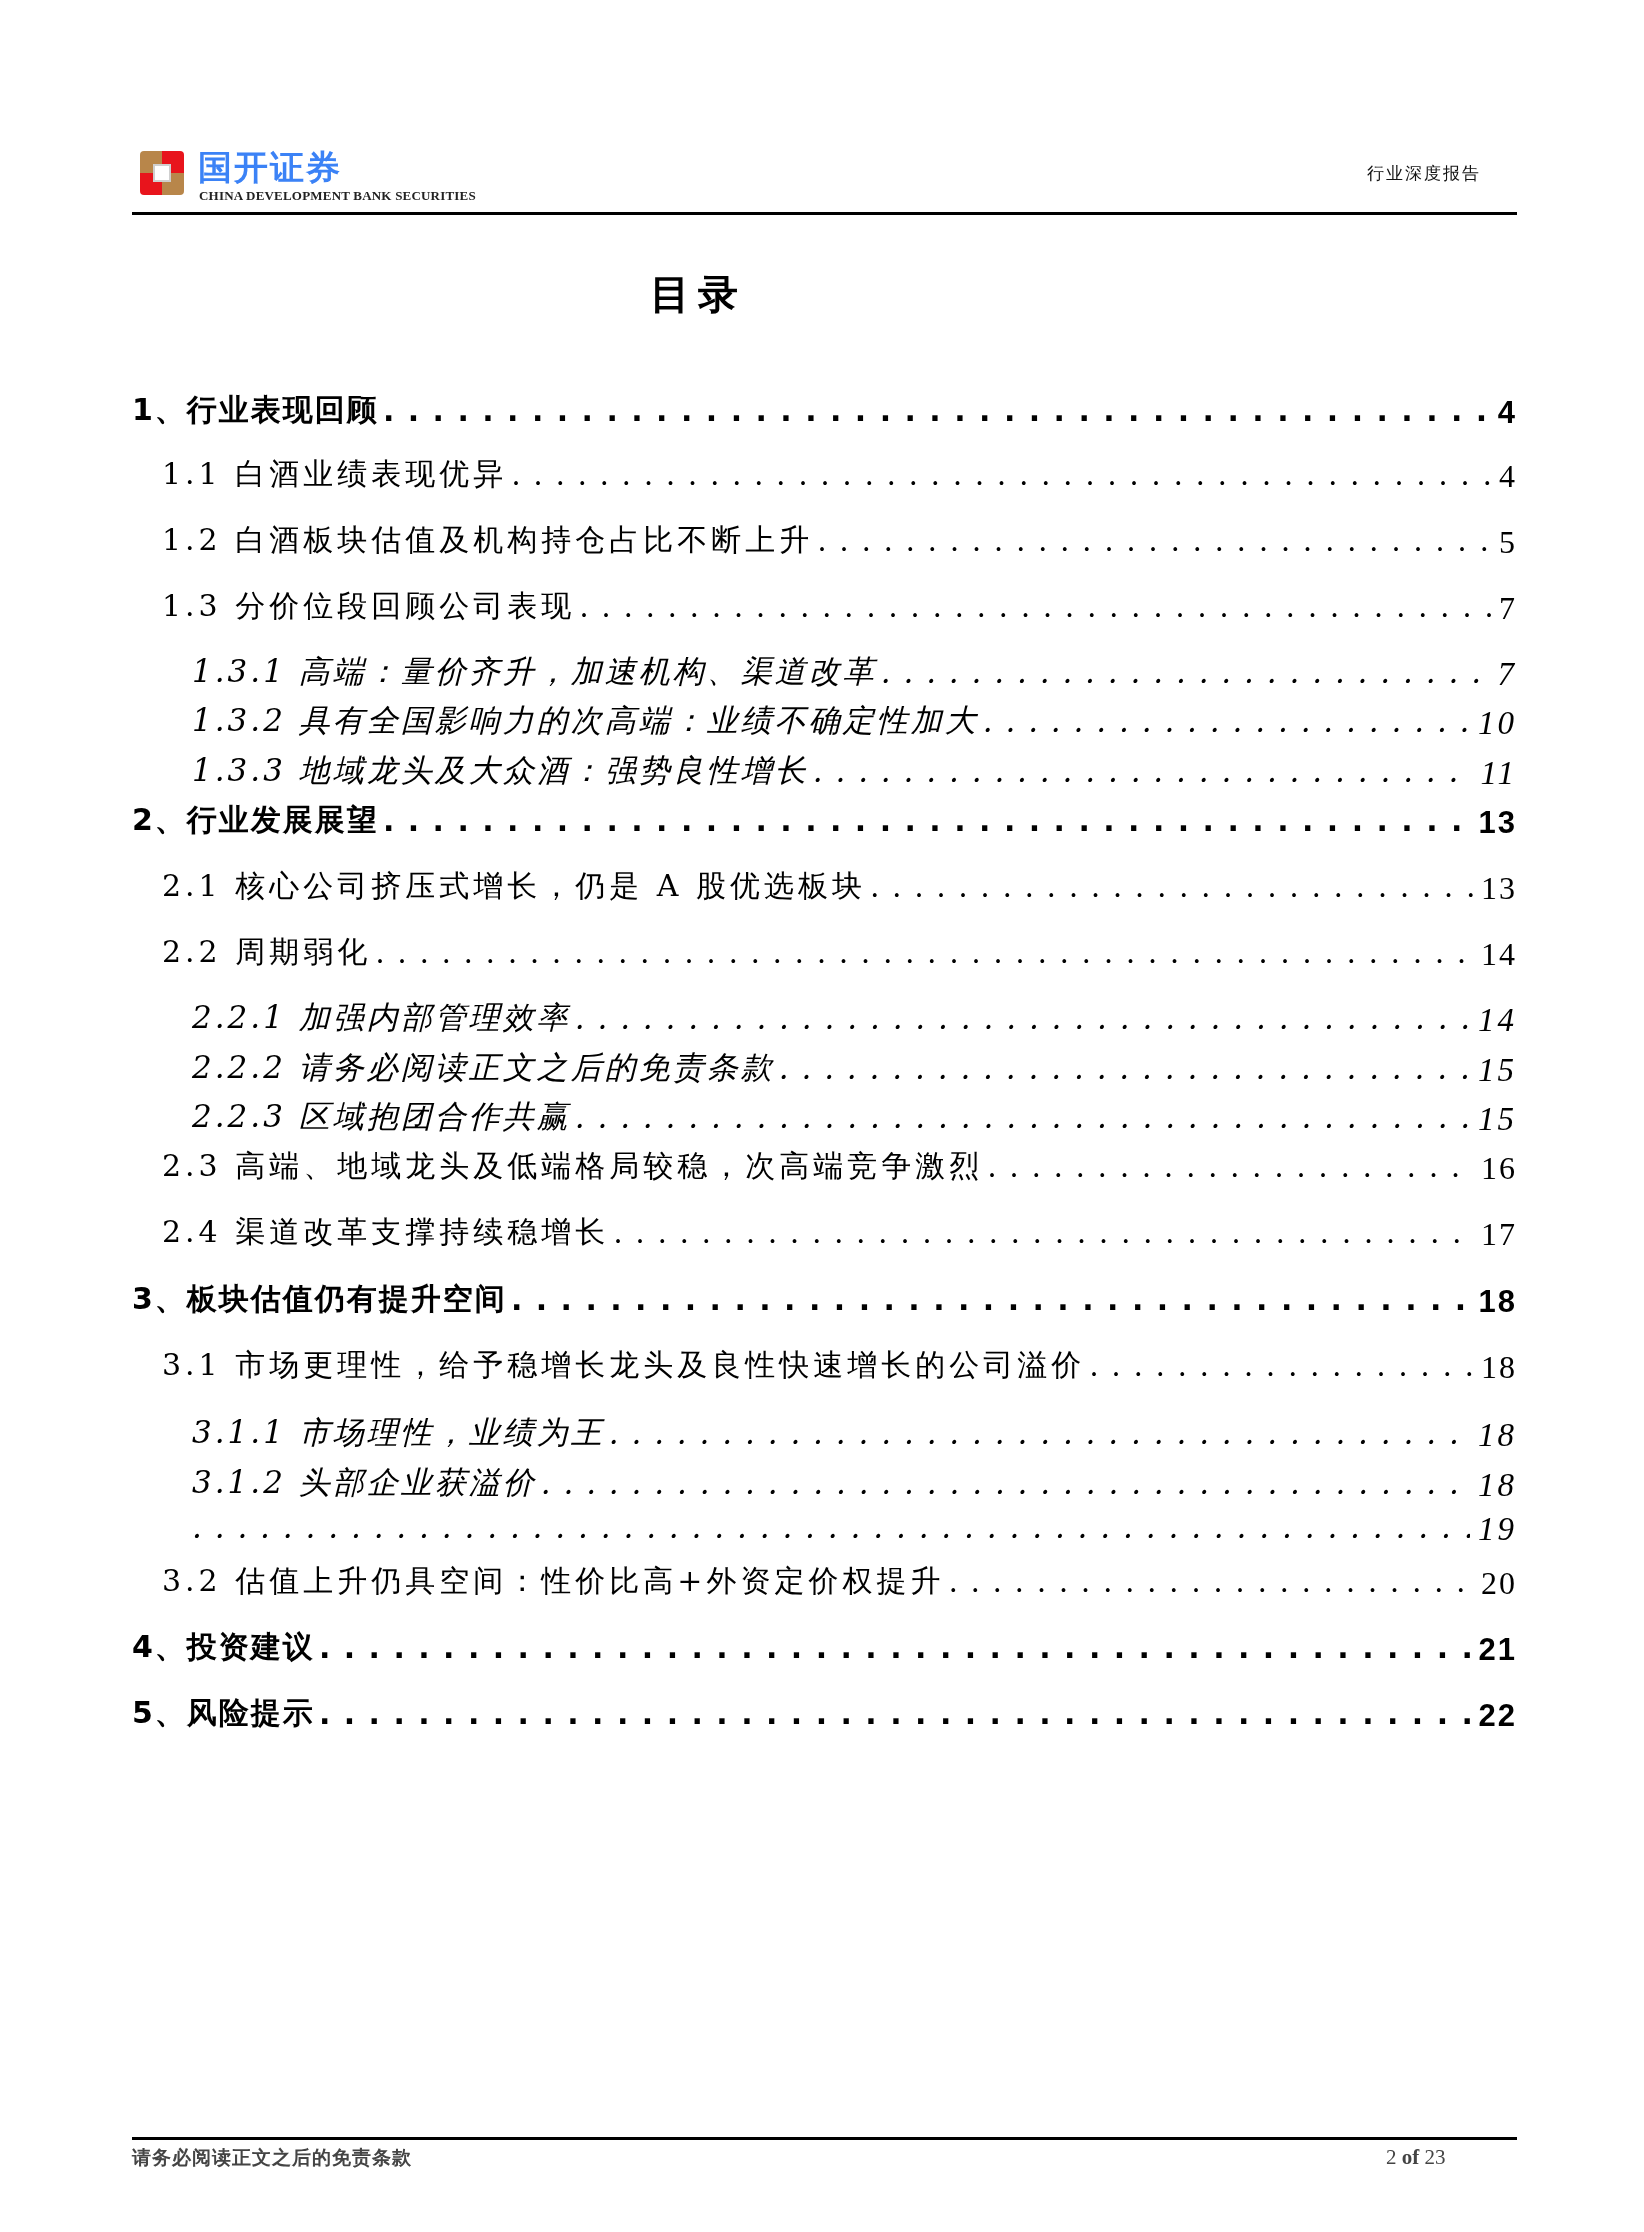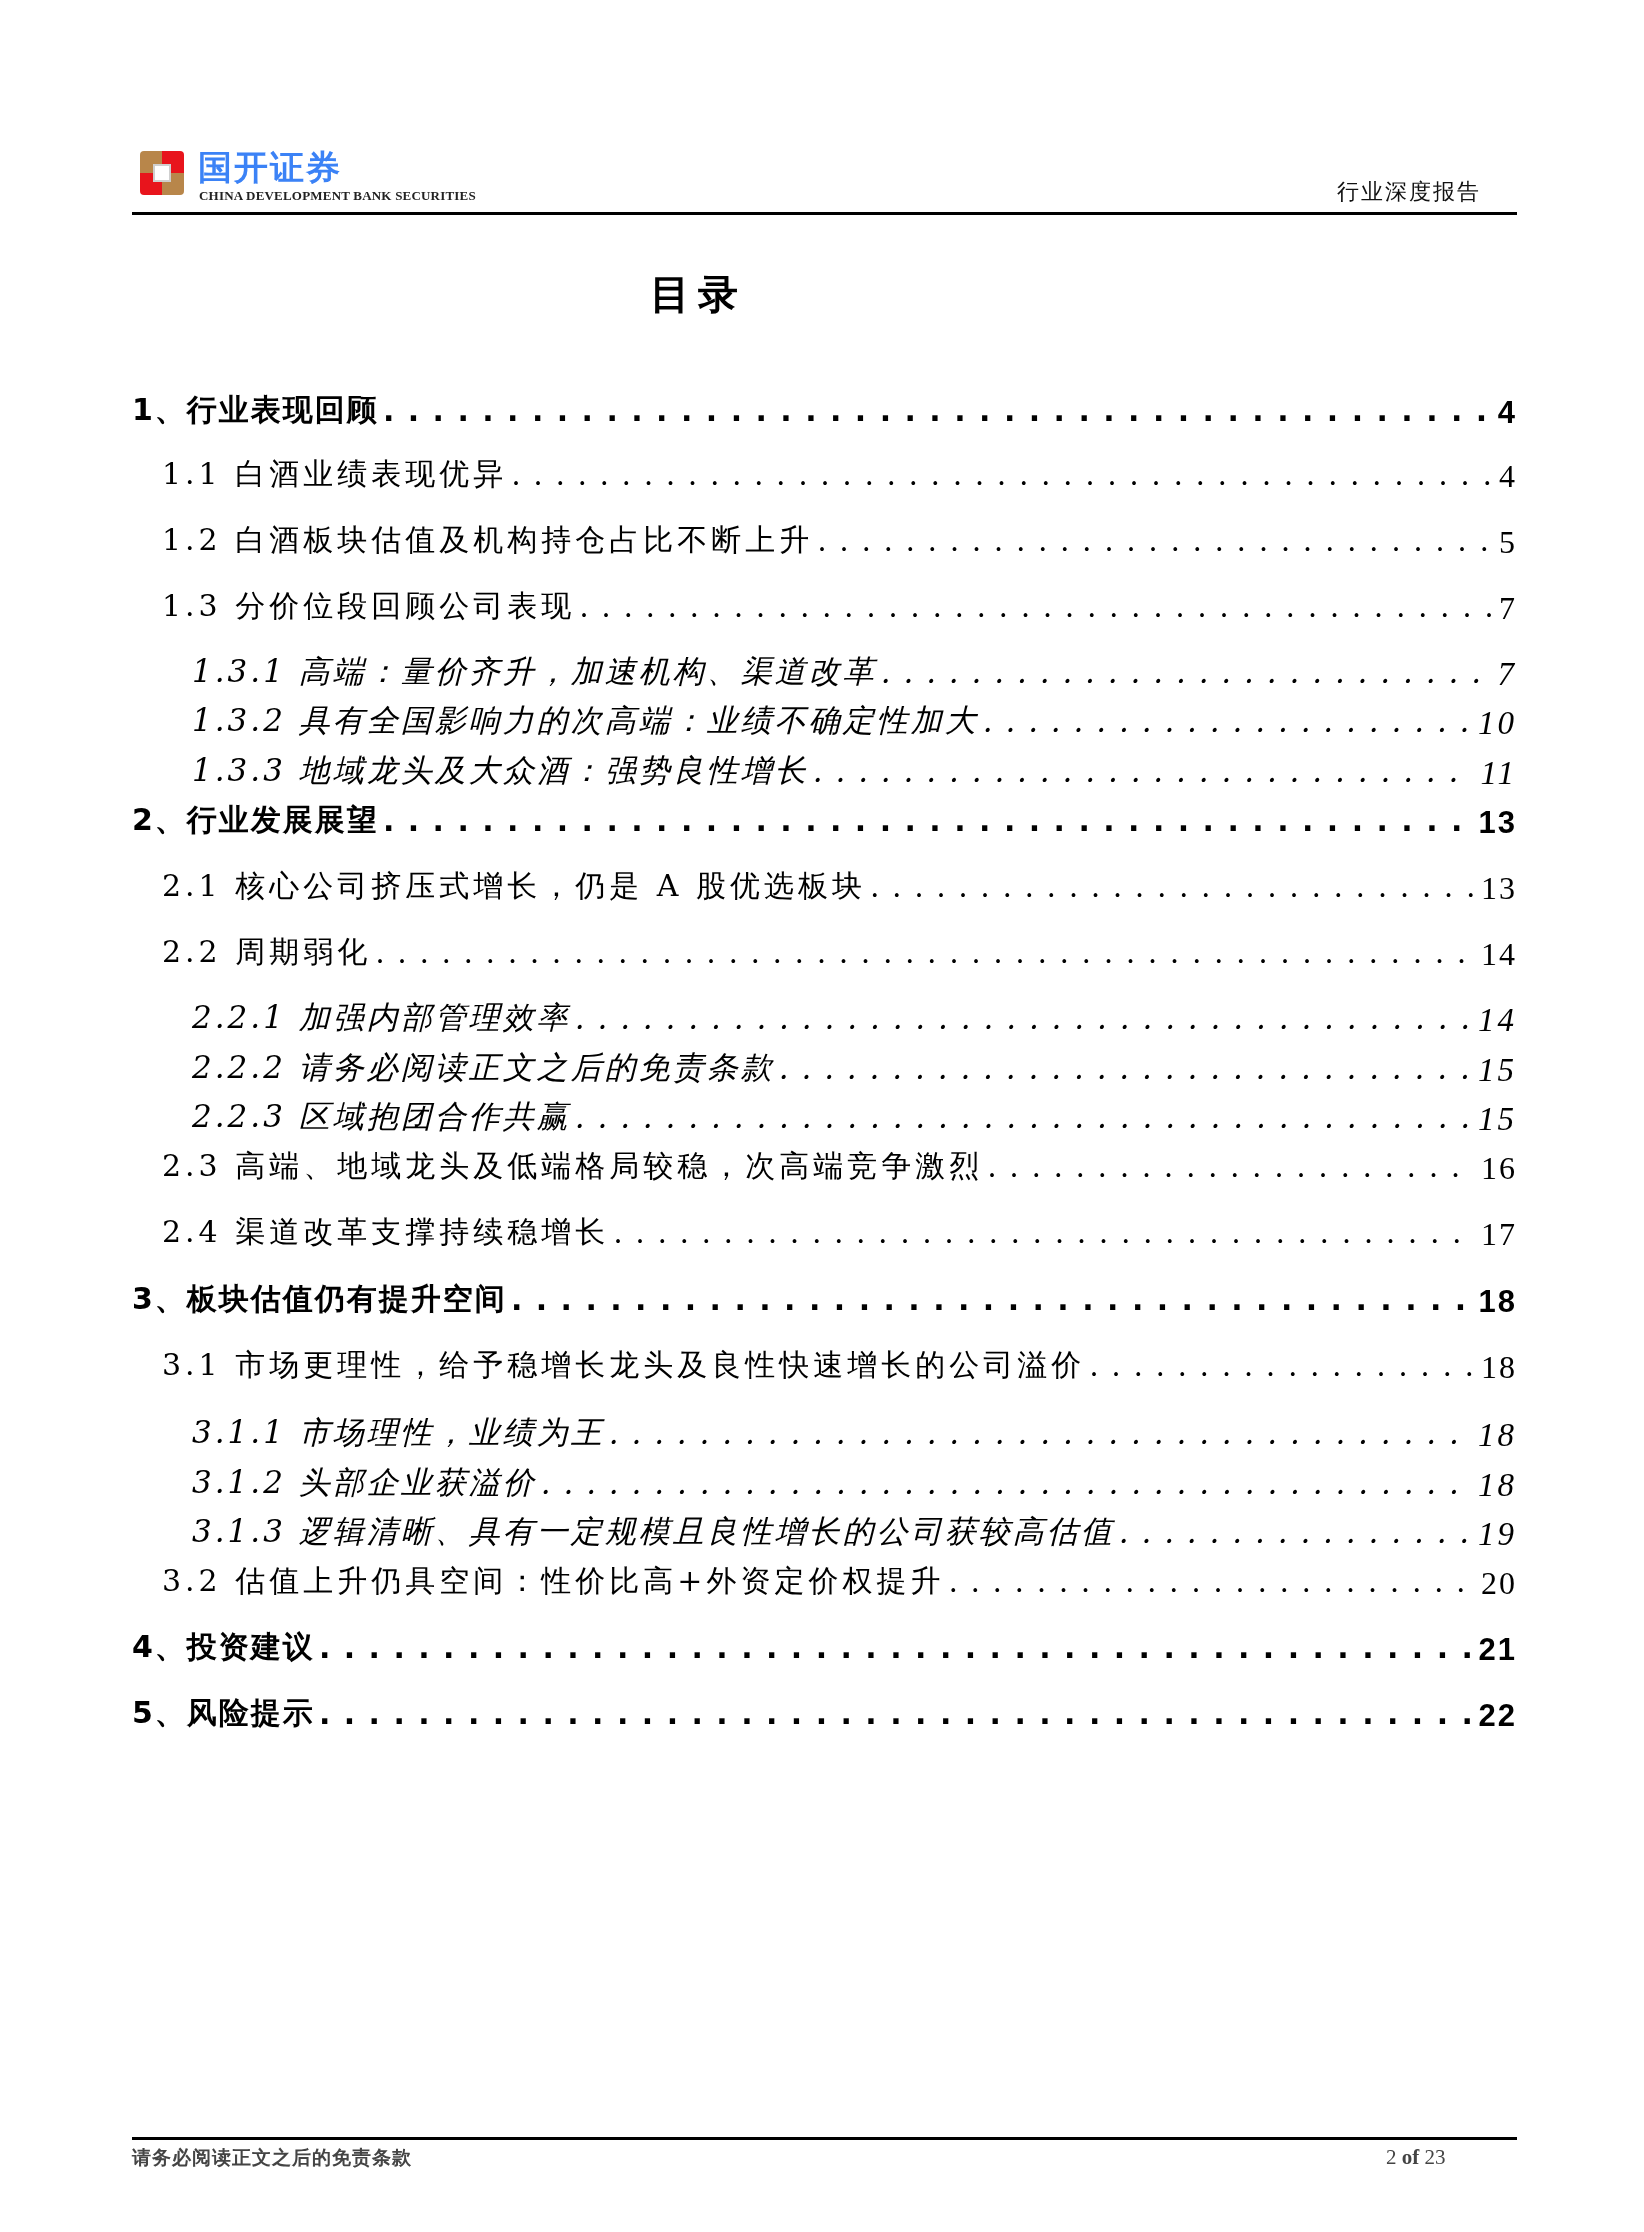--- a/index.html
+++ b/index.html
@@ -8,21 +8,21 @@
     .header { position: absolute; left: 132px; top: 147px; width: 1385px; height: 68px; }
     .logo-mark { position: absolute; left: 8px; top: 4px; width: 44px; height: 44px; border-radius: 4px; overflow: hidden; }
     .logo-mark .q { position: absolute; width: 22px; height: 22px; }
     .logo-mark .q1 { left: 0; top: 0; background: #b8864a; }
     .logo-mark .q2 { left: 22px; top: 0; background: #e8141c; }
     .logo-mark .q3 { left: 0; top: 22px; background: #e8141c; }
     .logo-mark .q4 { left: 22px; top: 22px; background: #b8864a; }
     .logo-mark .center { position: absolute; left: 13px; top: 13px; width: 18px; height: 18px; background: #fff; border: 2px solid #cfcfcf; box-sizing: border-box; }
     .logo-cn { position: absolute; left: 66px; top: -2px; font-family: "DejaVu Serif", serif; font-weight: bold; font-size: 34px; letter-spacing: 2px; color: #3b82f6; }
     .logo-en { position: absolute; left: 67px; top: 41px; font-family: "Liberation Serif", serif; font-weight: bold; font-size: 13px; letter-spacing: 0.2px; color: #222; white-space: nowrap; }
-    .report-type { position: absolute; right: 36px; top: 30px; font-size: 22px; letter-spacing: 2px; color: #111; }
+    .report-type { position: absolute; right: 36px; top: 15px; font-size: 17px; letter-spacing: 2px; color: #111; }
     .header-rule { position: absolute; left: 132px; top: 212px; width: 1385px; height: 3px; background: #000; }
 
     .toc-title { position: absolute; left: 0; width: 1396px; top: 267px; text-align: center; font-family: "DejaVu Serif", serif; font-weight: bold; font-size: 40px; letter-spacing: 8px; }
 
     .toc { position: absolute; left: 132px; top: 390px; width: 1385px; }
     .toc-row { position: absolute; left: 0; width: 1385px; display: flex; align-items: flex-end; white-space: nowrap; }
     .toc-row .label { flex: 0 0 auto; padding-right: 4px; }
     .toc-row .leader { flex: 1 1 auto; overflow: hidden; position: relative; height: 1em; }
     .toc-row .leader::before { content: ". . . . . . . . . . . . . . . . . . . . . . . . . . . . . . . . . . . . . . . . . . . . . . . . . . . . . . . . . . . . . . . . . . . . . . . . . . . . . . . . . . . . . . . . . . . . . . . . . . . . . . . . . . . . . . . . . . . . . . . . . . . . . . . . . . . . . . . . . . . . . . . . . . . . . . . . . . ."; position: absolute; left: 0; bottom: 0.1em; white-space: nowrap; letter-spacing: 1.5px; }
     .toc-row .page { flex: 0 0 auto; padding-left: 8px; font-family: "Liberation Serif", serif; }
@@ -148,21 +148,20 @@
       <span class="label">3.1.1 市场理性，业绩为王</span>
       <span class="leader"></span>
       <span class="page">18</span>
     </div>
   <div class="toc-row lvl3" style="top:1072px">
       <span class="label">3.1.2 头部企业获溢价</span>
       <span class="leader"></span>
       <span class="page">18</span>
     </div>
   <div class="toc-row lvl3" style="top:1121px">
-      <span class="label">3.1.3 逻辑清晰、具有一定规模且良性增长的公司获较高估值</span>
       <span class="leader"></span>
       <span class="page">19</span>
     </div>
   <div class="toc-row lvl2" style="top:1171px">
       <span class="label">3.2 估值上升仍具空间：性价比高+外资定价权提升</span>
       <span class="leader"></span>
       <span class="page">20</span>
     </div>
   <div class="toc-row lvl1" style="top:1237px">
       <span class="label">4、投资建议</span>

